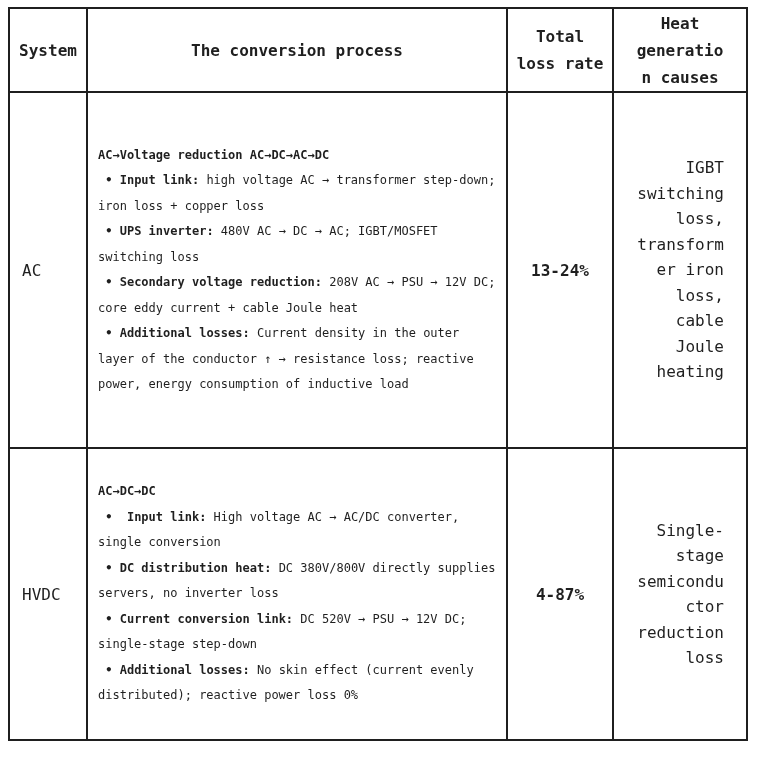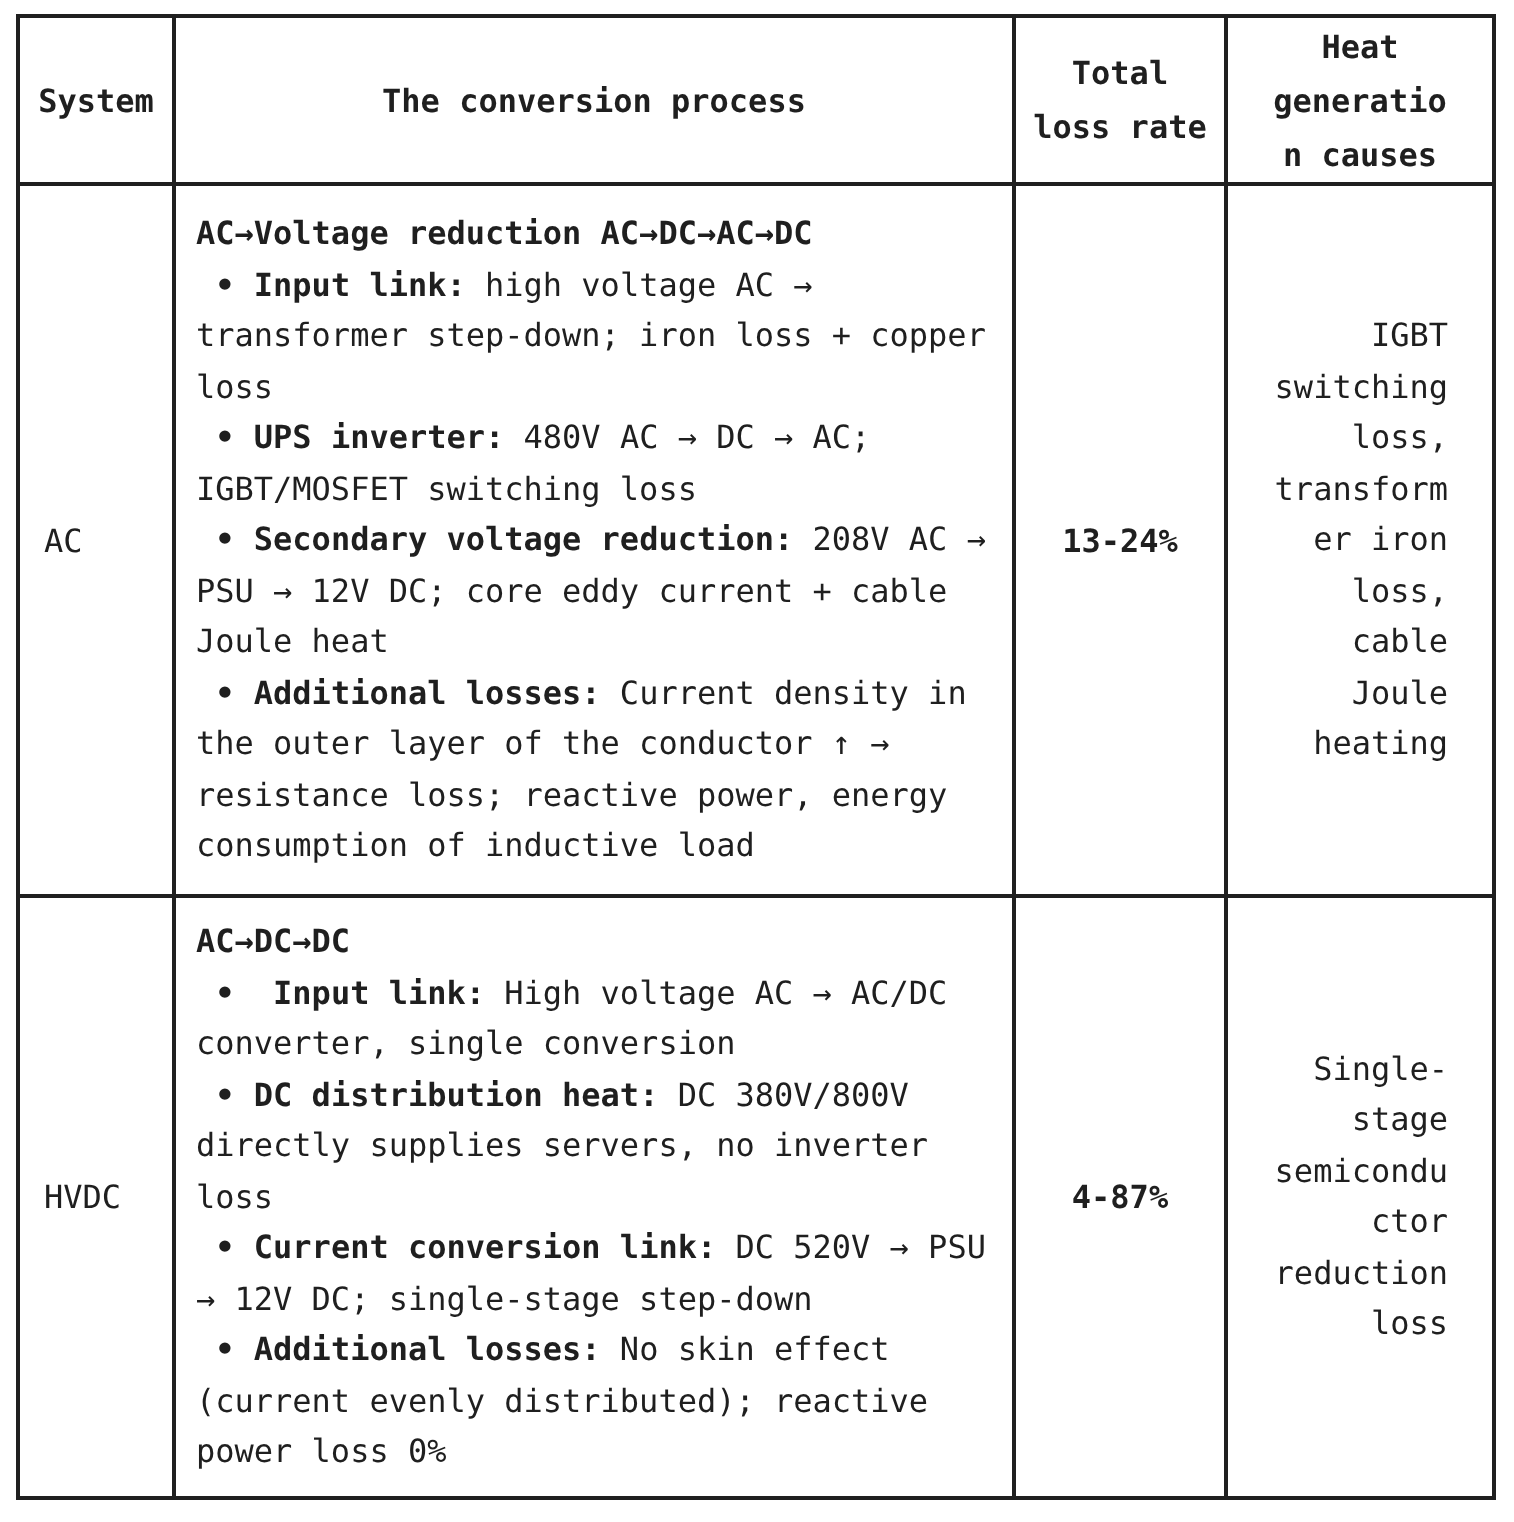--- a/index.html
+++ b/index.html
@@ -49,21 +49,21 @@
   }
   td.c-process {
     padding: 9px 10px;
     vertical-align: middle;
   }
   td.c-process p {
     margin: 0;
     white-space: pre-wrap;
     overflow-wrap: break-word;
     line-height: 25.5px;
-    font-size: 16px;
+    font-size: 12px;
   }
   td.c-loss {
     text-align: center;
     font-weight: bold;
   }
   td.c-heat {
     text-align: right;
     padding-left: 20px;
     padding-right: 22px;
     line-height: 25.5px;

